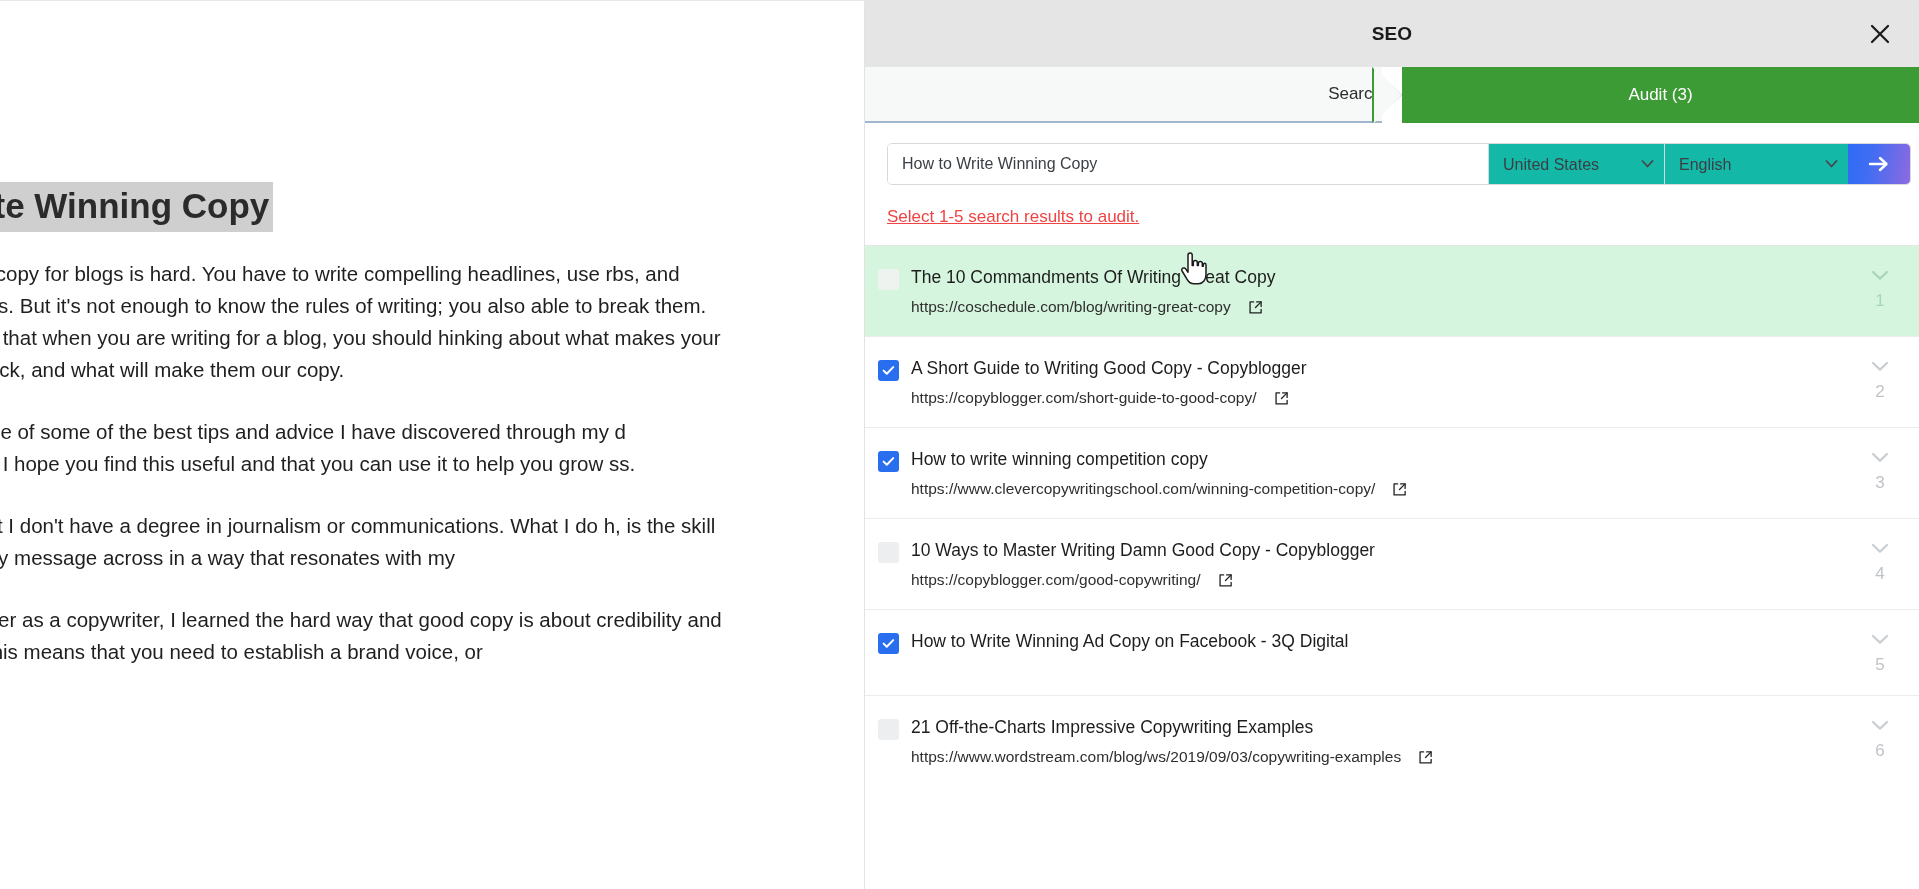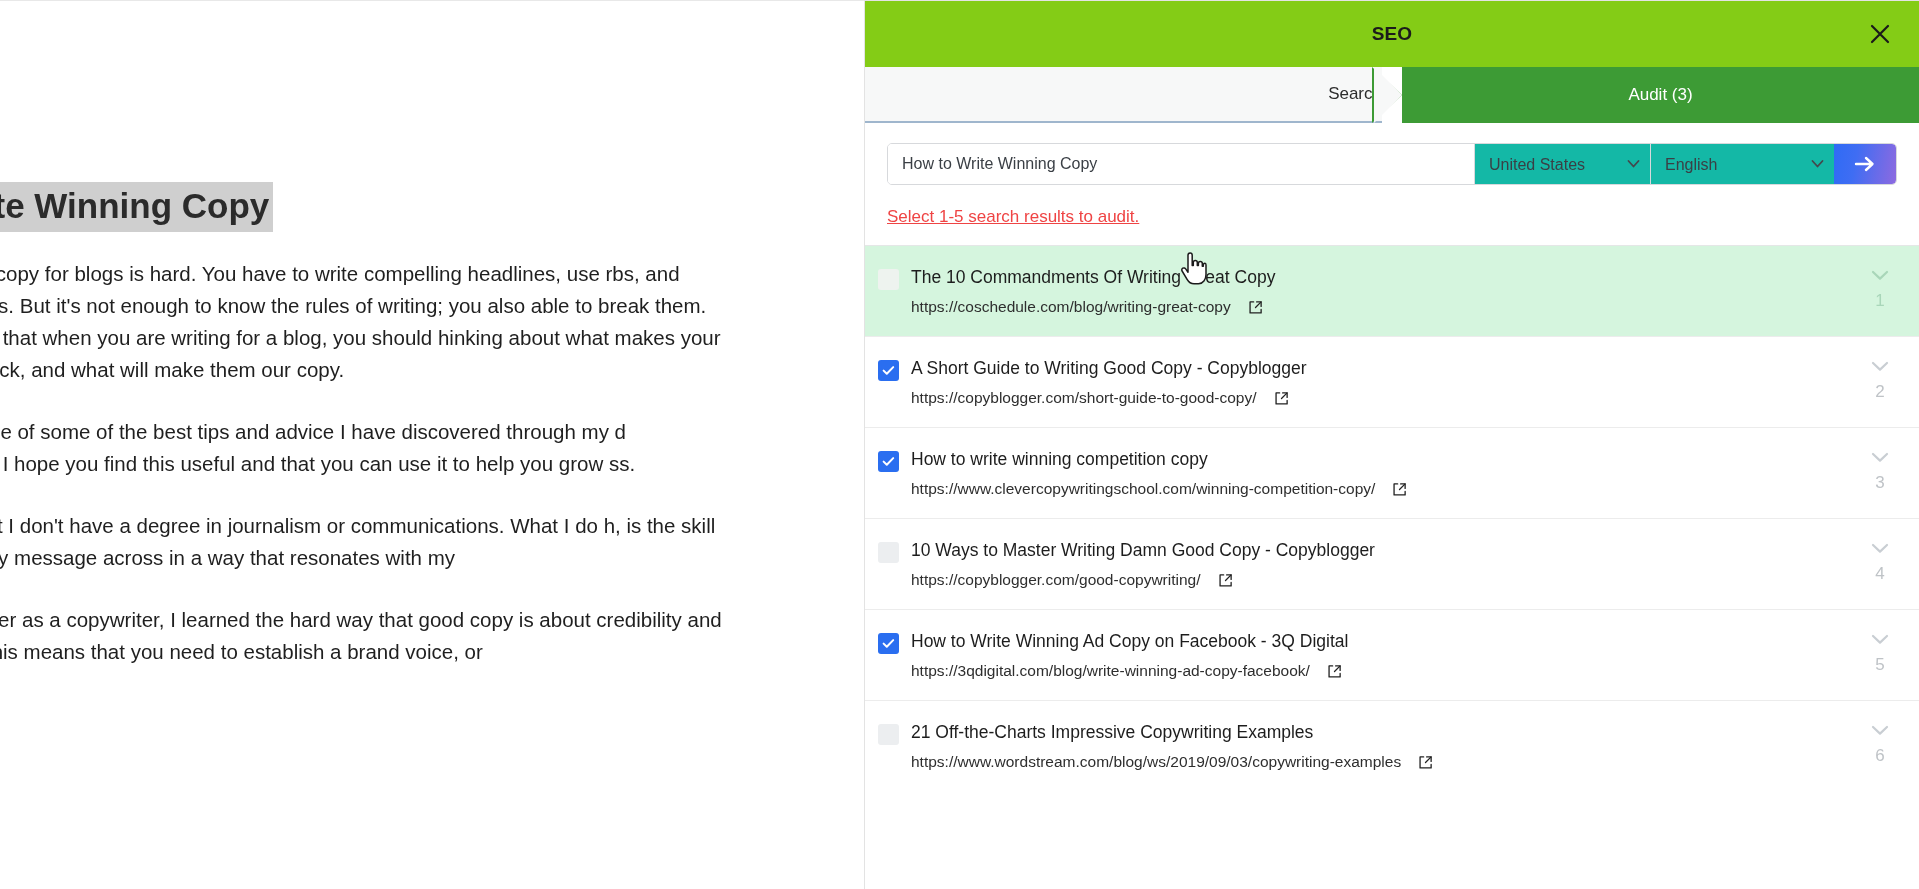--- a/index.html
+++ b/index.html
@@ -74,21 +74,21 @@
     flex-direction: column;
   }
 
   .seo-header {
     position: relative;
     height: 66px;
     flex: 0 0 66px;
     display: flex;
     align-items: center;
     justify-content: center;
-    background: #84cc16;
+    background: #e5e5e5;
   }
   .seo-header-title {
     font-size: 19px;
     font-weight: 700;
     color: #1b1b1b;
     letter-spacing: .2px;
   }
   .close-btn {
     position: absolute;
     right: 22px;
@@ -148,21 +148,21 @@
     top: 0;
     width: 0; height: 0;
     border-top: 28px solid transparent;
     border-bottom: 28px solid transparent;
     border-left: 30px solid #3d9b35;
     z-index: 1;
   }
 
   
   .search-row-wrap {
-    padding: 20px 22px 0 22px;
+    padding: 20px 8px 0 22px;
     flex: 0 0 auto;
   }
   .search-row {
     display: flex;
     height: 42px;
     border: 1px solid #d7d9dc;
     border-radius: 5px;
     overflow: hidden;
     background: #fff;
   }
@@ -512,30 +512,20 @@
       <div class="result-row">
         <div class="cb-cell">
           <span class="checkbox checked">
             <svg width="13" height="11" viewBox="0 0 13 11" aria-hidden="true">
               <path d="M1.6 5.6 L4.8 8.8 L11.2 2.1" stroke="#ffffff" stroke-width="2" fill="none" stroke-linecap="round" stroke-linejoin="round"></path>
             </svg>
           </span>
         </div>
         <div class="res-body">
           <div class="res-title">How to Write Winning Ad Copy on Facebook - 3Q Digital</div>
-          <div class="res-url-line">
-            <span class="res-url">https://3qdigital.com/blog/write-winning-ad-copy-facebook/</span>
-            <span class="ext-icon">
-              <svg width="15" height="15" viewBox="0 0 16 16" aria-hidden="true">
-                <path d="M6 2 H2.2 V13.8 H14 V10" stroke="#222" stroke-width="1.4" fill="none" stroke-linecap="round" stroke-linejoin="round"></path>
-                <path d="M9.2 2 H14 V6.8" stroke="#222" stroke-width="1.4" fill="none" stroke-linecap="round" stroke-linejoin="round"></path>
-                <path d="M8 8 L14 2" stroke="#222" stroke-width="1.4" fill="none" stroke-linecap="round"></path>
-              </svg>
-            </span>
-          </div>
         </div>
         <div class="res-right">
           <span class="chev">
             <svg width="18" height="11" viewBox="0 0 18 11" aria-hidden="true">
               <path d="M2 2 L9 8.6 L16 2" stroke="#c9ced3" stroke-width="2.2" fill="none" stroke-linecap="round" stroke-linejoin="round"></path>
             </svg>
           </span>
           <span class="res-rank">5</span>
         </div>
       </div>

